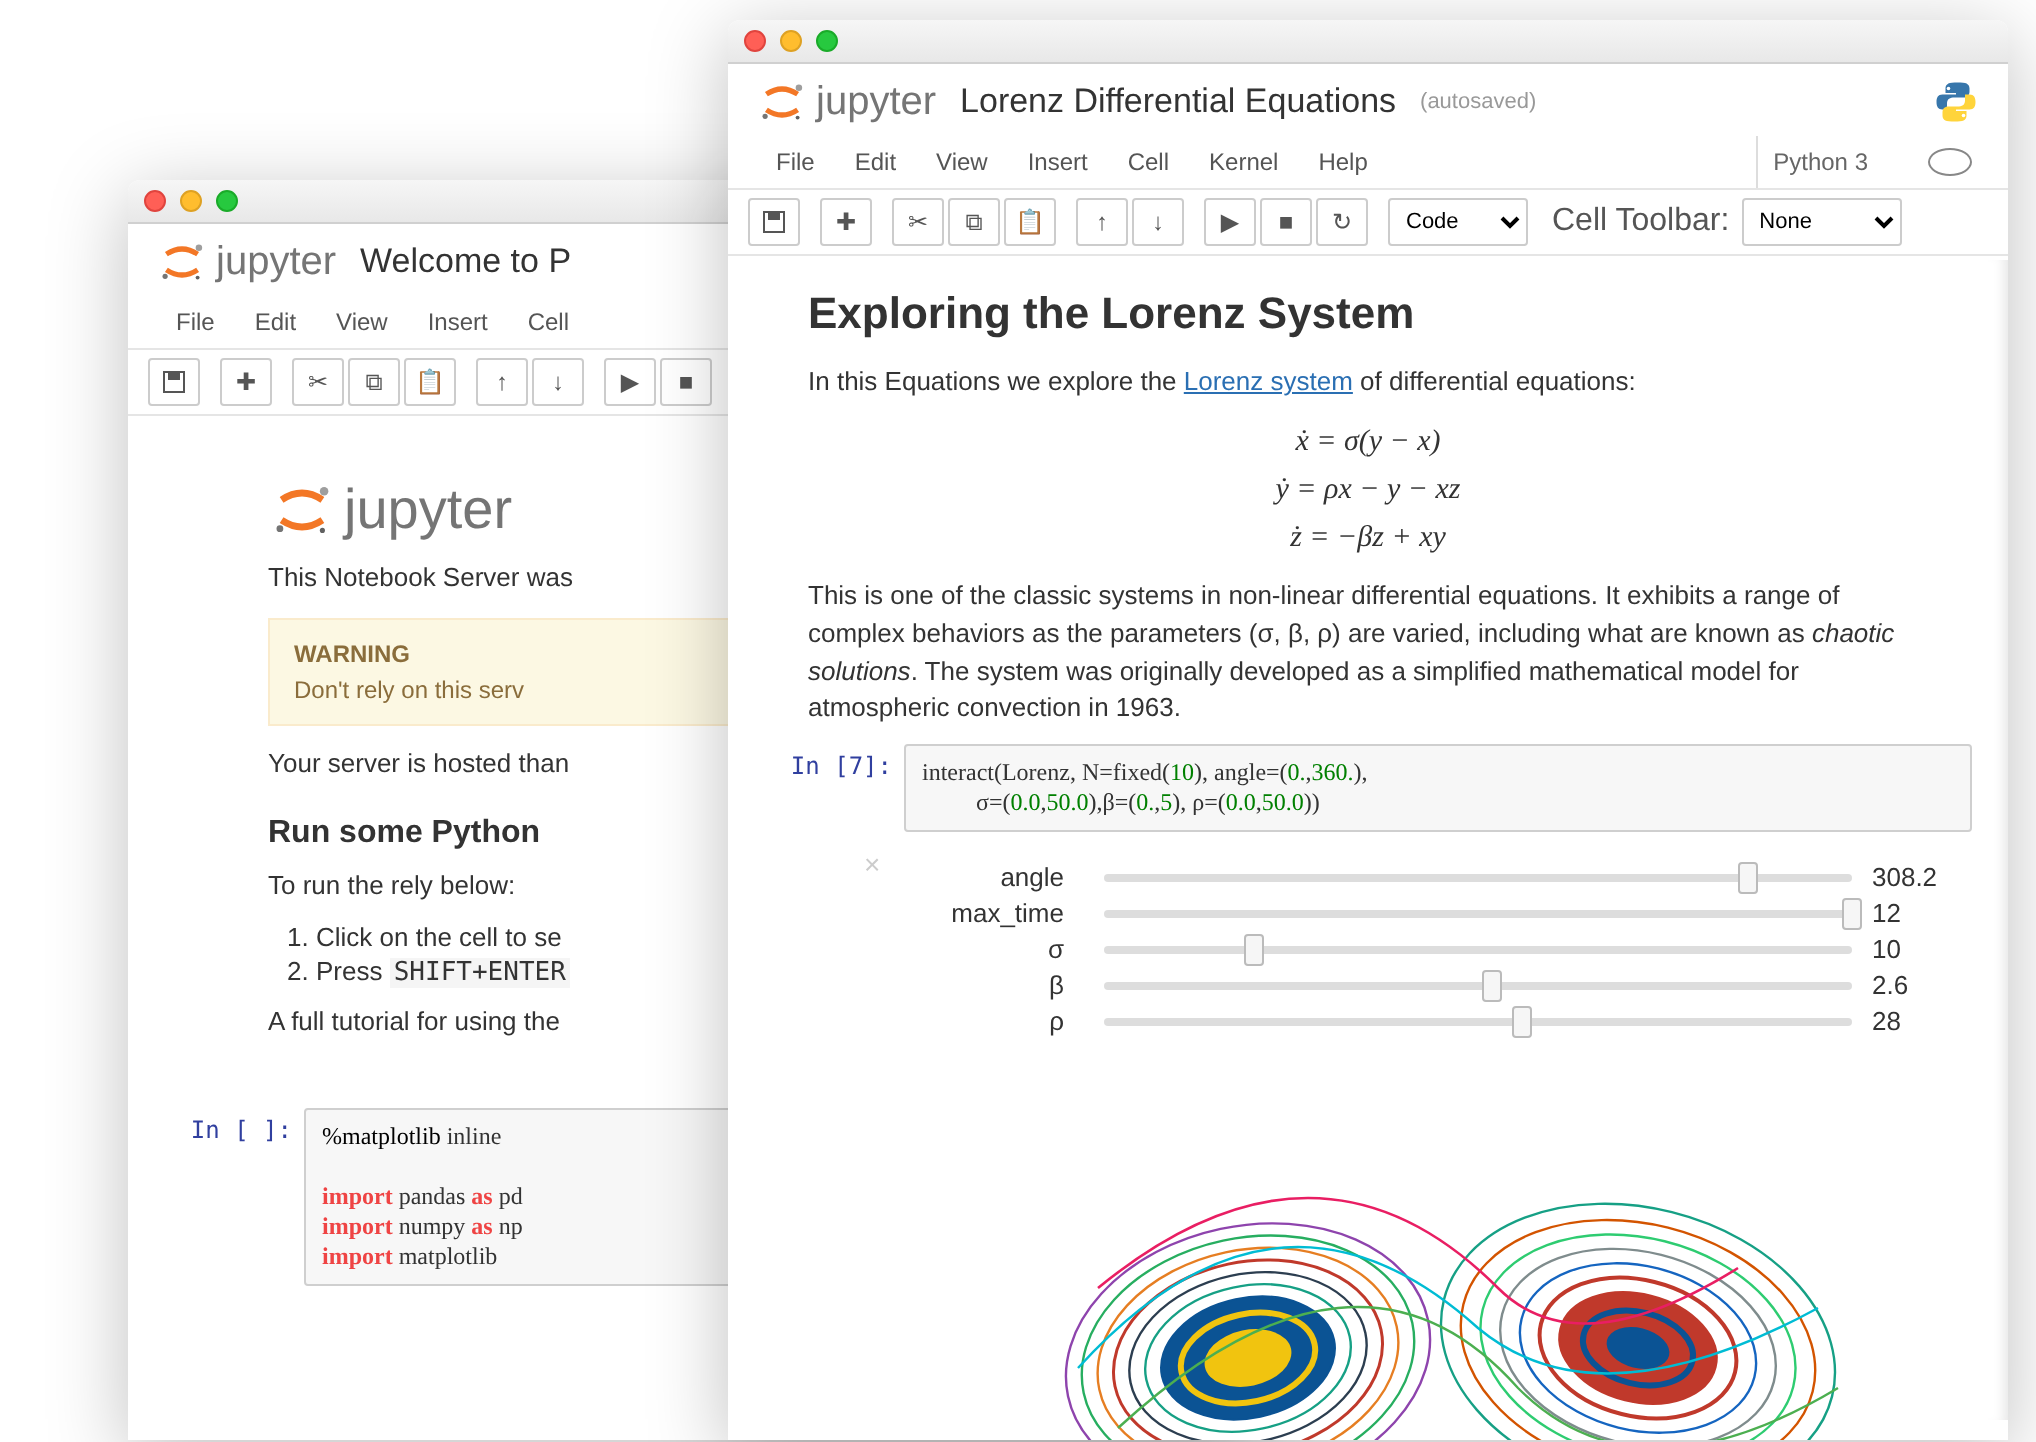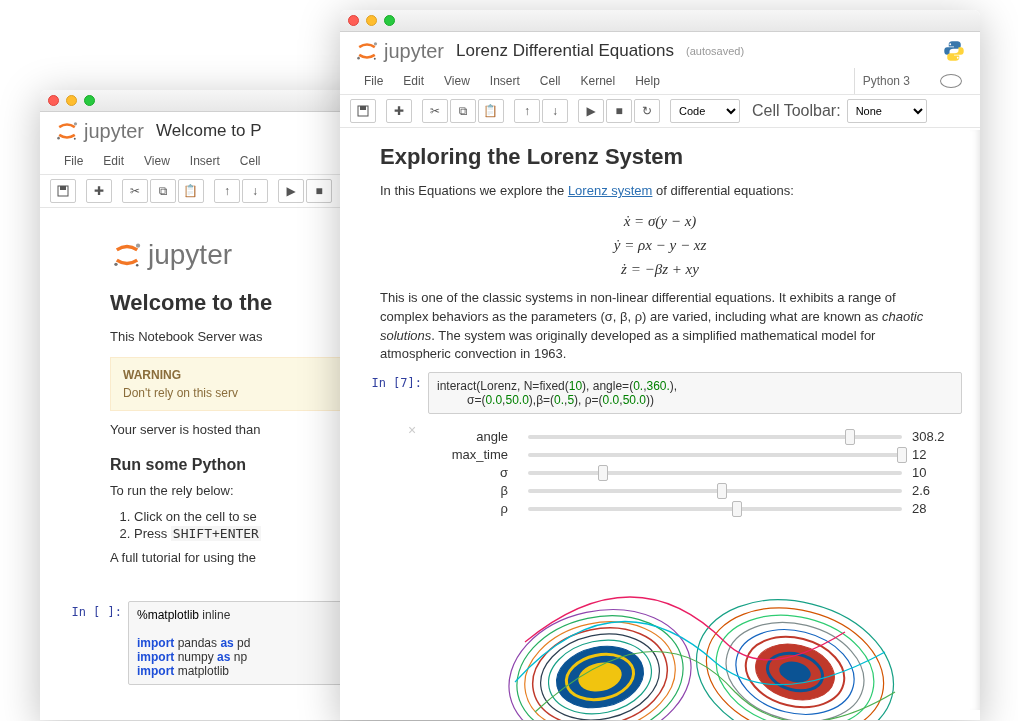--- a/index.html
+++ b/index.html
@@ -1,17 +1,17 @@
 <!DOCTYPE html>
 <html><head>
 <meta charset="utf-8">
 <style>
 * { box-sizing: border-box; margin: 0; padding: 0; }
 body { font-family: "Helvetica Neue", Helvetica, Arial, sans-serif; font-size: 13px; color: #333; background: #fff; width: 1018px; height: 721px; position: relative; overflow: hidden; }
-.window { position: absolute; background: #fff; border-radius: 6px 6px 0 0; box-shadow: 0 8px 40px rgba(0,0,0,0.25); overflow: hidden; }
+.window { position: absolute; background: #fff; border-radius: 6px 6px 0 0; box-shadow: 0 8px 40px rgba(0,0,0,0.25); overflow: hidden; margin-left: 24px; }
 .win-back { left: 40px; top: 90px; width: 560px; height: 630px; }
 .win-front { left: 340px; top: 10px; width: 640px; height: 710px; }
 .titlebar { height: 22px; background: linear-gradient(#f6f6f6,#e8e8e8); border-bottom: 1px solid #d0d0d0; display: flex; align-items: center; padding: 0 8px; gap: 7px; }
 .tb-dot { width: 11px; height: 11px; border-radius: 50%; }
 .tb-red { background: #ff5f56; border: 0.5px solid #e0443e; }
 .tb-yel { background: #ffbd2e; border: 0.5px solid #dea123; }
 .tb-grn { background: #27c93f; border: 0.5px solid #1aab29; }
 .notebook-header { display: flex; align-items: center; padding: 6px 14px 4px; gap: 12px; }
 .jupyter-logo { display: flex; align-items: center; gap: 4px; font-size: 20px; color: #757575; }
 .logo-mark { width: 26px; height: 26px; position: relative; }
@@ -30,22 +30,22 @@
 .tb-label { font-size: 16px; color: #555; margin: 0 4px 0 10px; }
 .notebook-body { padding: 10px 18px; overflow: hidden; }
 .nb-content { max-width: 560px; margin: 0 auto; }
 h1.nb { font-size: 22px; font-weight: bold; margin: 6px 0 12px; }
 h2.nb { font-size: 16px; font-weight: bold; margin: 16px 0 8px; }
 p.nb { font-size: 13px; line-height: 1.45; margin: 8px 0; }
 a.nb-link { color: #2a6fb3; text-decoration: underline; }
 .math { text-align: center; font-family: "Times New Roman", serif; font-style: italic; font-size: 15px; margin: 8px 0; line-height: 1.6; }
 .cell { display: flex; margin: 6px 0; }
 .prompt { width: 70px; text-align: right; font-family: Menlo, monospace; font-size: 12px; color: #303F9F; padding: 4px 6px 0 0; flex-shrink: 0; }
-.code-area { flex: 1; border: 1px solid #cfcfcf; background: #f7f7f7; border-radius: 2px; padding: 6px 8px; font-family: Liberation Sans, sans-serif; font-size: 12px; white-space: pre; overflow: hidden; }
-.kw { color: #1d4ed8; font-weight: bold; }
+.code-area { flex: 1; border: 1px solid #cfcfcf; background: #f7f7f7; border-radius: 2px; padding: 6px 8px; font-family: Liberation Serif, serif; font-size: 12px; white-space: pre; overflow: hidden; }
+.kw { color: #ef4444; font-weight: bold; }
 .num { color: #008000; }
 .fn { color: #000; }
 .warn-box { background: #fcf8e3; border: 1px solid #faebcc; padding: 10px 12px; margin: 10px 0; }
 .warn-title { font-weight: bold; font-size: 12px; color: #8a6d3b; margin-bottom: 4px; }
 .warn-text { font-size: 12px; color: #8a6d3b; }
 ol.nb { margin: 6px 0 6px 24px; font-size: 13px; }
 ol.nb li { margin: 2px 0; }
 code.inline { font-family: Menlo, monospace; background: #f5f5f5; padding: 0 2px; }
 .widget-area { padding: 6px 0 6px 70px; position: relative; }
 .widget-close { position: absolute; left: 50px; top: 2px; color: #ccc; font-size: 14px; cursor: pointer; }
@@ -115,21 +115,20 @@
           <svg viewBox="0 0 40 40">
               <path d="M8 14 Q20 6 32 14" stroke="#f37726" stroke-width="4" fill="none"></path>
               <path d="M8 26 Q20 34 32 26" stroke="#f37726" stroke-width="4" fill="none"></path>
               <circle cx="33" cy="9" r="2.5" fill="#9e9e9e"></circle>
               <circle cx="7" cy="31" r="2" fill="#757575"></circle>
               <circle cx="32" cy="32" r="1.5" fill="#616161"></circle>
             </svg>
         </span>
         <span style="font-size:28px;">jupyter</span>
       </div>
-      <h1 class="nb" style="margin-top:18px;">Welcome to the</h1>
       <p class="nb">This Notebook Server was</p>
       <div class="warn-box">
         <div class="warn-title">WARNING</div>
         <div class="warn-text">Don't rely on this serv</div>
       </div>
       <p class="nb">Your server is hosted than</p>
       <h2 class="nb">Run some Python</h2>
       <p class="nb">To run the rely below:</p>
       <ol class="nb">
         <li>Click on the cell to se</li>

